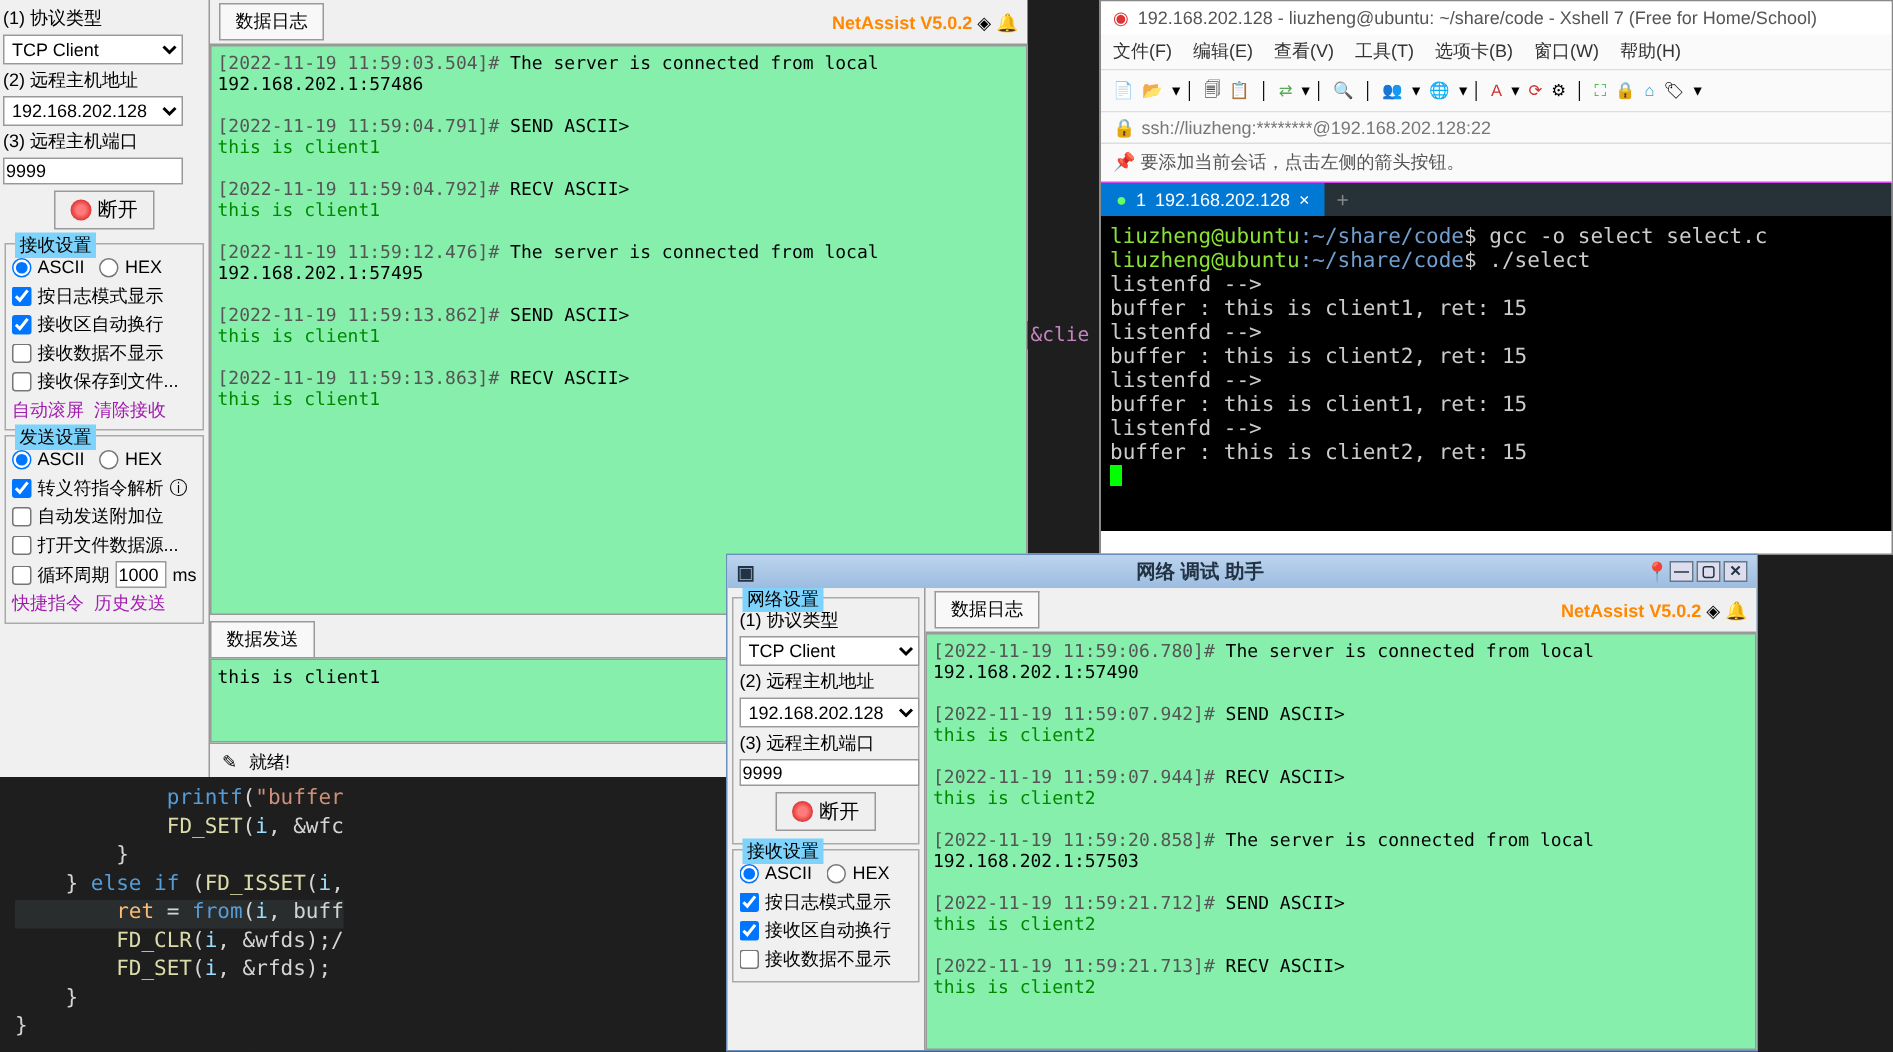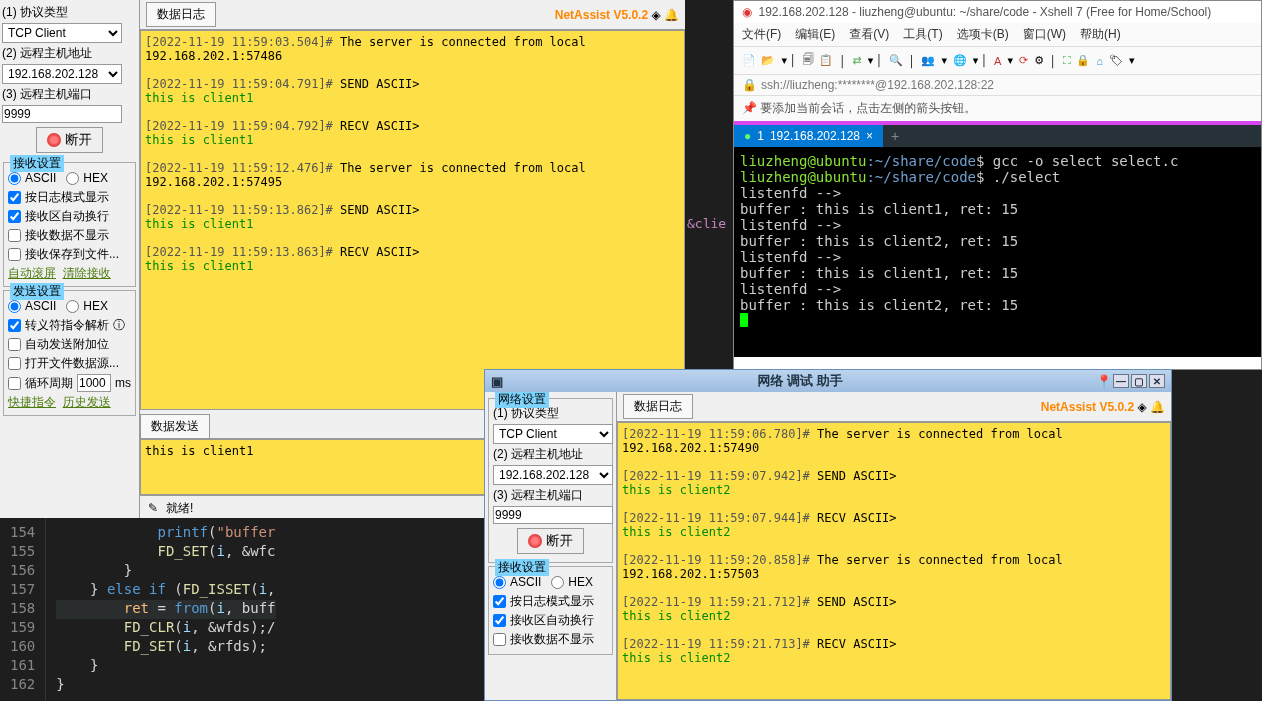--- a/index.html
+++ b/index.html
@@ -6,36 +6,36 @@
 body{font-family:"Microsoft YaHei","SimSun",Arial,sans-serif;font-size:12px;background:#1e1e1e;width:1262px;height:701px;overflow:hidden;position:relative}
 .groupbox{border:1px solid #aaa;margin:3px;padding:4px;background:#f0f0f0;position:relative}
 .groupbox-title{position:absolute;top:-8px;left:6px;background:#7dd3fc;padding:0 3px;font-size:12px}
 .field-label{font-size:12px;margin:2px 0}
 select,input[type=text]{width:120px;font-size:12px;padding:1px;border:1px solid #999;background:#fff}
 .disconnect-btn{display:inline-flex;align-items:center;gap:4px;padding:3px 10px;border:1px solid #999;background:#efefef;cursor:pointer;margin:4px auto}
 .redcircle{width:14px;height:14px;border-radius:50%;background:radial-gradient(circle,#ff7a7a 30%,#c00);display:inline-block}
 .chk{display:flex;align-items:center;gap:4px;margin:2px 0;font-size:12px}
 .chk input{margin:0}
 .radio-row{display:flex;gap:10px;margin:2px 0}
-.linkblue{color:#4d7c0f;text-decoration:underline;cursor:pointer;font-size:12px}
-.log-area{background:#fde047;border:1px solid #999;font-family:Consolas,monospace;font-size:12px;padding:4px;overflow:auto;white-space:pre-wrap}
+.linkblue{color:#a21caf;cursor:pointer;font-size:12px}
+.log-area{background:#86efac;border:1px solid #999;font-family:Consolas,monospace;font-size:12px;padding:4px;overflow:auto;white-space:pre-wrap}
 .log-ts{color:#555}
 .log-green{color:#008800}
 .tab-hdr{display:flex;border-bottom:1px solid #999}
 .tab-hdr span{padding:3px 10px;border:1px solid #999;border-bottom:none;background:#f8f8f8;font-size:12px}
 .net-title{color:#ff8800;font-weight:bold;font-size:12px}
 .statusbar{border-top:1px solid #999;background:#f0f0f0;padding:3px 8px;font-size:12px;display:flex;align-items:center;gap:8px}
 
 
 .xshell{position:absolute;left:733px;top:0;width:529px;height:370px;background:#fff;border:1px solid #888}
 .xshell-title{background:#fff;padding:4px 8px;display:flex;align-items:center;gap:6px;font-size:12px;color:#555}
 .xshell-menu{background:#fafafa;padding:3px 8px;display:flex;gap:14px;font-size:12px;color:#333;border-bottom:1px solid #ddd}
 .xshell-tool{background:#fafafa;padding:4px 8px;display:flex;gap:6px;align-items:center;border-bottom:1px solid #ddd;font-size:11px}
 .xshell-ssh{background:#fafafa;padding:3px 8px;font-size:12px;color:#777;display:flex;align-items:center;gap:4px;border-bottom:1px solid #ddd}
-.xshell-hint{background:#fafafa;padding:4px 8px;font-size:12px;color:#555;border-bottom:4px solid #d946ef}
+.xshell-hint{background:#fafafa;padding:4px 8px;font-size:12px;color:#555;border-bottom:1px solid #d946ef}
 .xshell-tabs{background:#263238;display:flex;align-items:center}
 .xshell-tab{background:#0078d4;color:#fff;padding:4px 10px;font-size:12px;display:flex;align-items:center;gap:6px}
 .xshell-tab-plus{color:#888;padding:0 8px;cursor:pointer;font-size:14px}
 .term{background:#000;color:#ccc;font-family:Consolas,monospace;font-size:14px;padding:6px;height:210px;overflow:hidden;white-space:pre}
 .term .prompt{color:#8ae234}
 .term .path{color:#729fcf}
 .term-cursor{background:#0f0;display:inline-block;width:8px;height:14px}
 .pin{color:#d33}
 
 
@@ -226,31 +226,20 @@
 listenfd --&gt;
 buffer : this is client2, ret: 15
 listenfd --&gt;
 buffer : this is client1, ret: 15
 listenfd --&gt;
 buffer : this is client2, ret: 15
 <span class="term-cursor"></span></div>
 </div>
 
 <div class="editor">
-  <div class="gutter" id="gutter">
-      <div>154</div>
-      <div>155</div>
-      <div>156</div>
-      <div>157</div>
-      <div>158</div>
-      <div>159</div>
-      <div>160</div>
-      <div>161</div>
-      <div>162</div>
-    </div>
   <div class="code" id="code">
       <div>            <span class="kw">printf</span>(<span class="str">"buffer</span></div>
       <div>            <span class="fn">FD_SET</span>(<span style="color:#9cdcfe">i</span>, &amp;wfc</div>
       <div>        }</div>
       <div>    } <span class="kw">else if</span> (<span class="fn">FD_ISSET</span>(<span style="color:#9cdcfe">i</span>,</div>
       <div class="hl">        <span style="color:#fdba74">ret</span> = <span class="kw">from</span>(<span style="color:#9cdcfe">i</span>, buff</div>
       <div>        <span class="fn">FD_CLR</span>(<span style="color:#9cdcfe">i</span>, &amp;wfds);/</div>
       <div>        <span class="fn">FD_SET</span>(<span style="color:#9cdcfe">i</span>, &amp;rfds);</div>
       <div>    }</div>
       <div>}</div>

